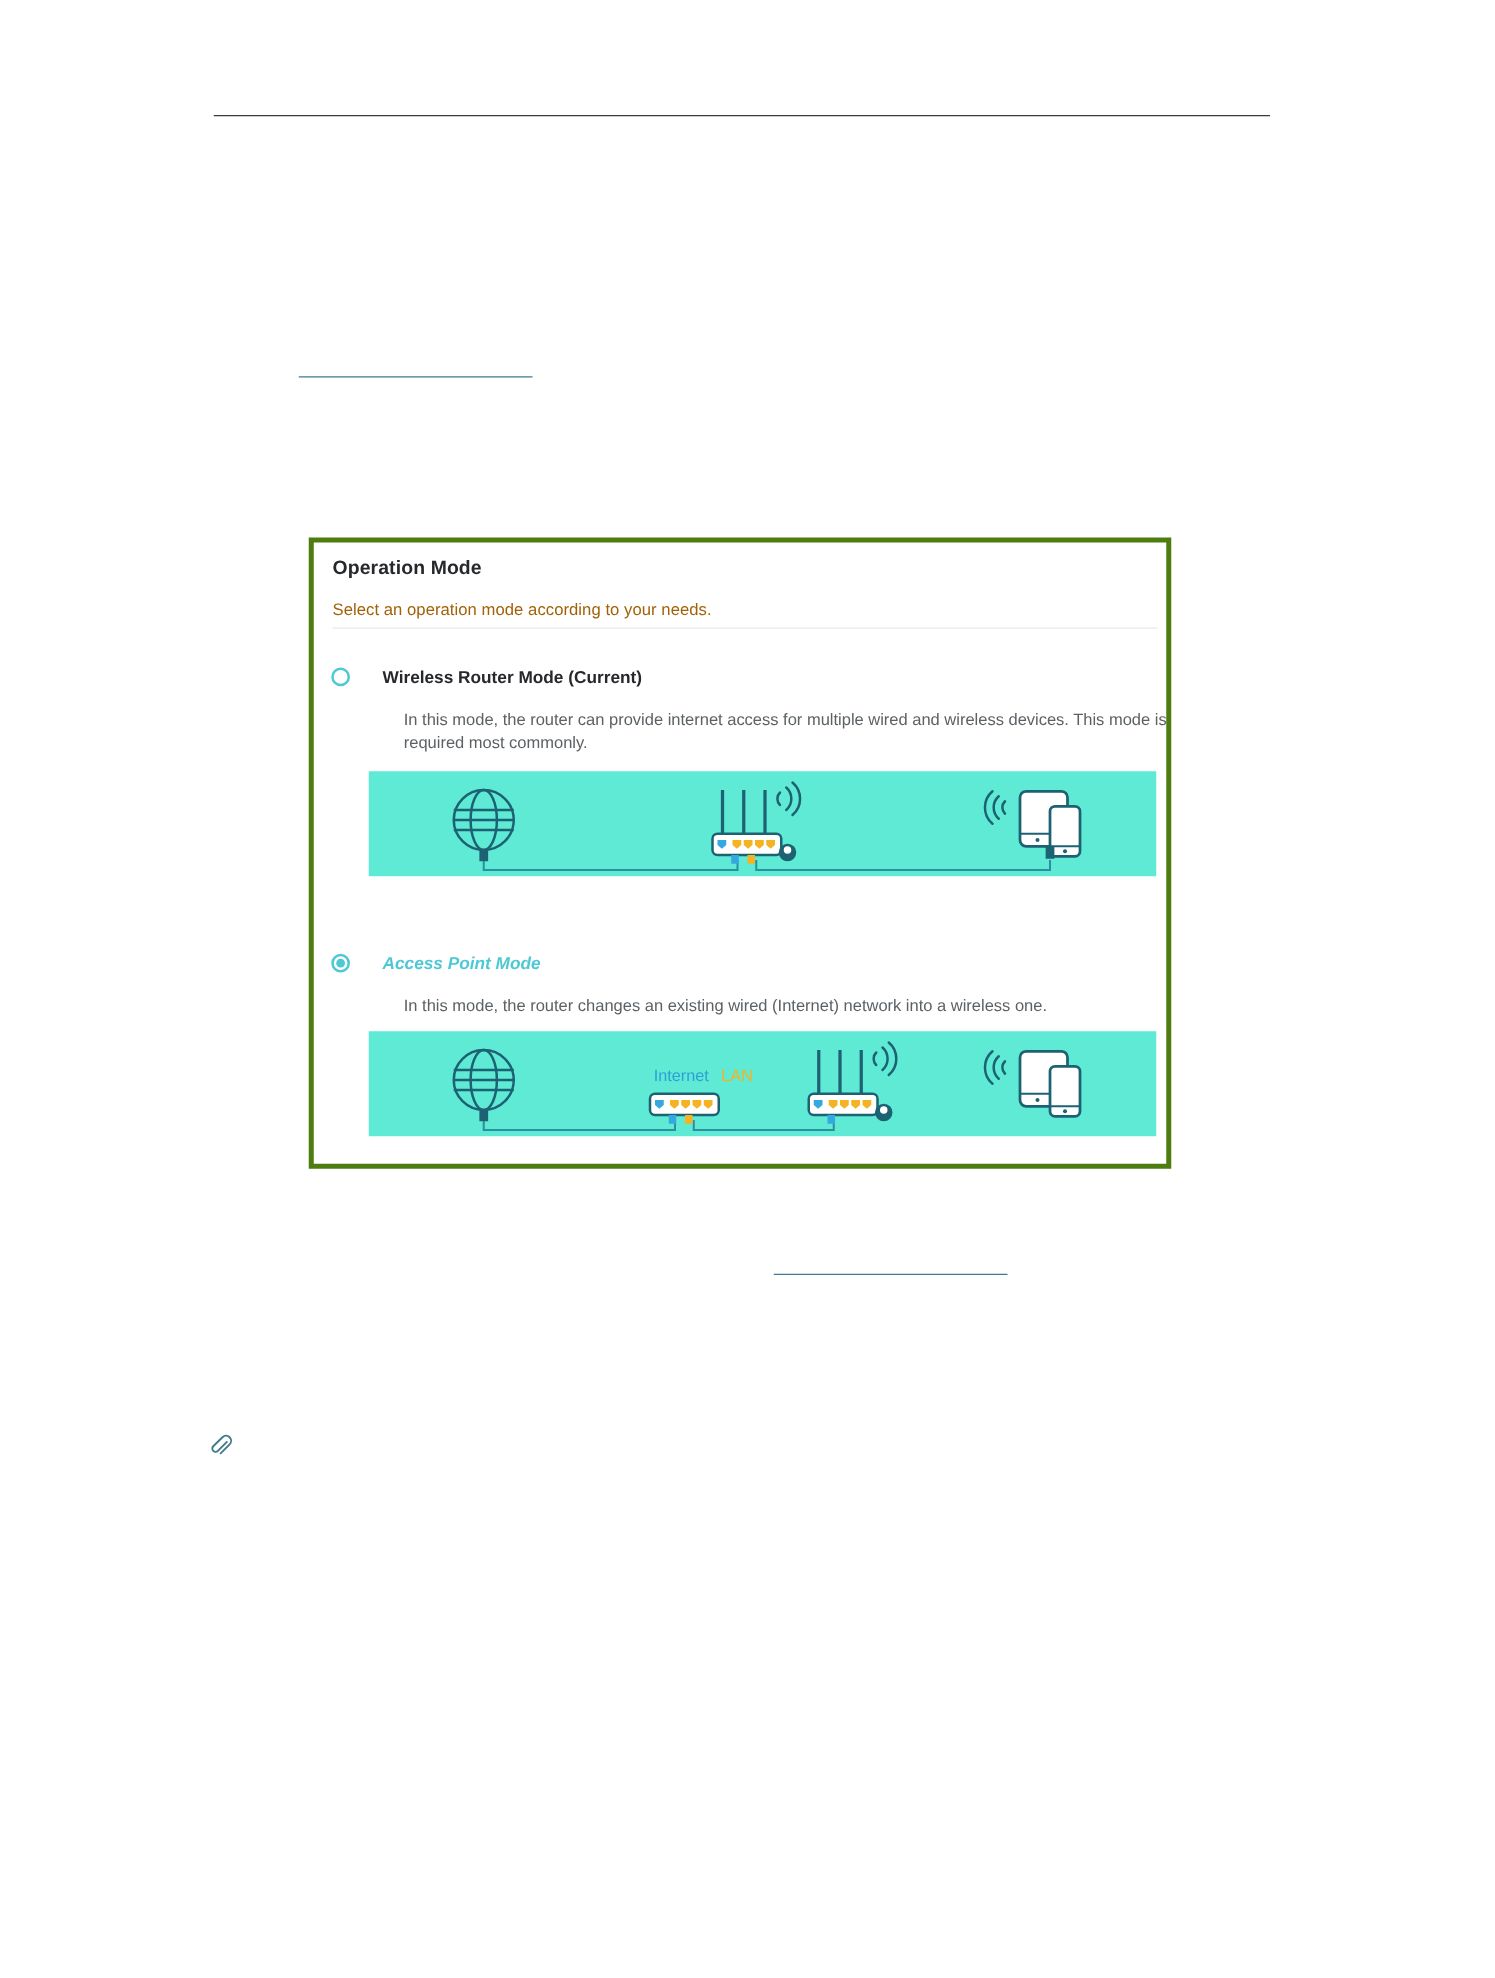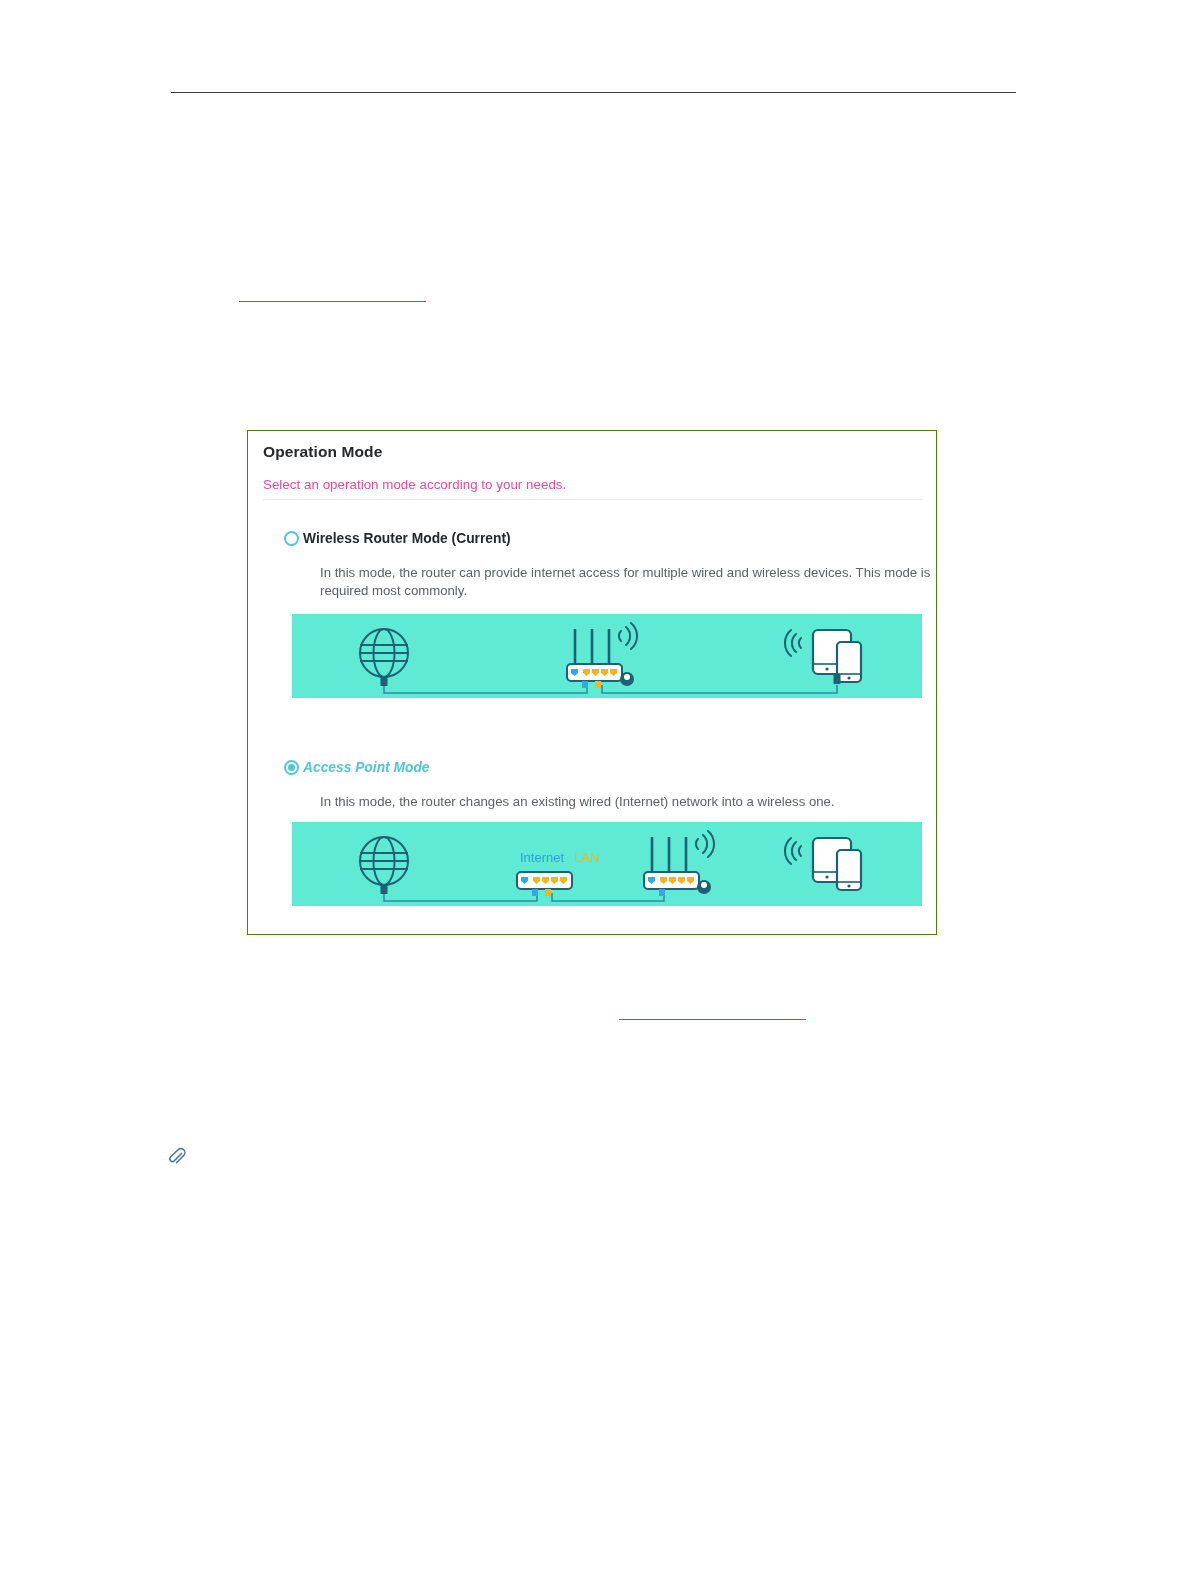--- a/index.html
+++ b/index.html
@@ -44,38 +44,38 @@
   .note-icon svg { display: block; width: 22px; height: 22px; }
 
   
   .panel {
     position: absolute;
     left: 247px;
     top: 430px;
     width: 690px;
     height: 505px;
     background: #ffffff;
-    border: 1px solid #4d7c0f;
+    border: 4px solid #4d7c0f;
     box-sizing: border-box;
   }
   .panel-title {
     position: absolute;
     left: 15px;
     top: 12px;
     font-size: 15.5px;
     font-weight: bold;
     color: #26282b;
     letter-spacing: .1px;
   }
   .panel-subtitle {
     position: absolute;
     left: 15px;
     top: 46px;
     font-size: 13.3px;
-    color: #ec4899;
+    color: #a16207;
     letter-spacing: .05px;
   }
   .panel-divider {
     position: absolute;
     left: 15px;
     top: 68px;
     width: 660px;
     height: 0;
     border-top: 1px solid #e7e9ea;
   }
@@ -84,25 +84,25 @@
   .mode {
     position: absolute;
     left: 0;
     width: 690px;
   }
   .mode.m1 { top: 100px; }
   .mode.m2 { top: 329px; }
 
   .radio-row {
     position: absolute;
-    left: 36px;
+    left: 14px;
     top: 0;
     display: flex;
     align-items: flex-end;
-    gap: 4px;
+    gap: 26px;
   }
   .radio {
     width: 15px;
     height: 15px;
     border-radius: 50%;
     border: 2px solid #4ec8d4;
     background: #ffffff;
     box-sizing: border-box;
     position: relative;
     flex: none;

